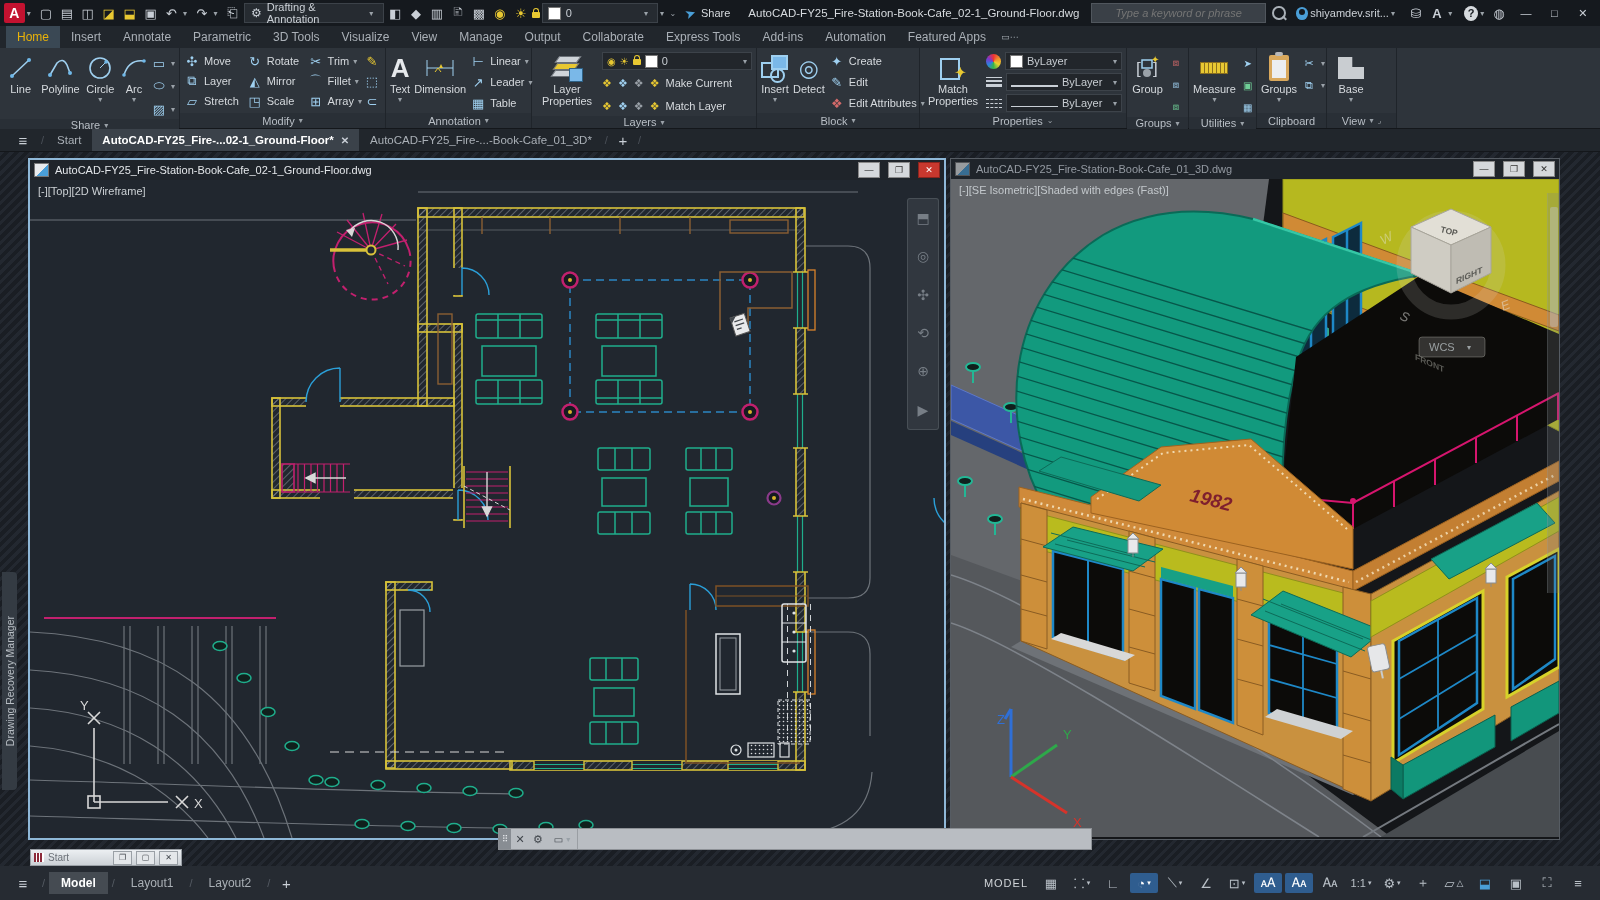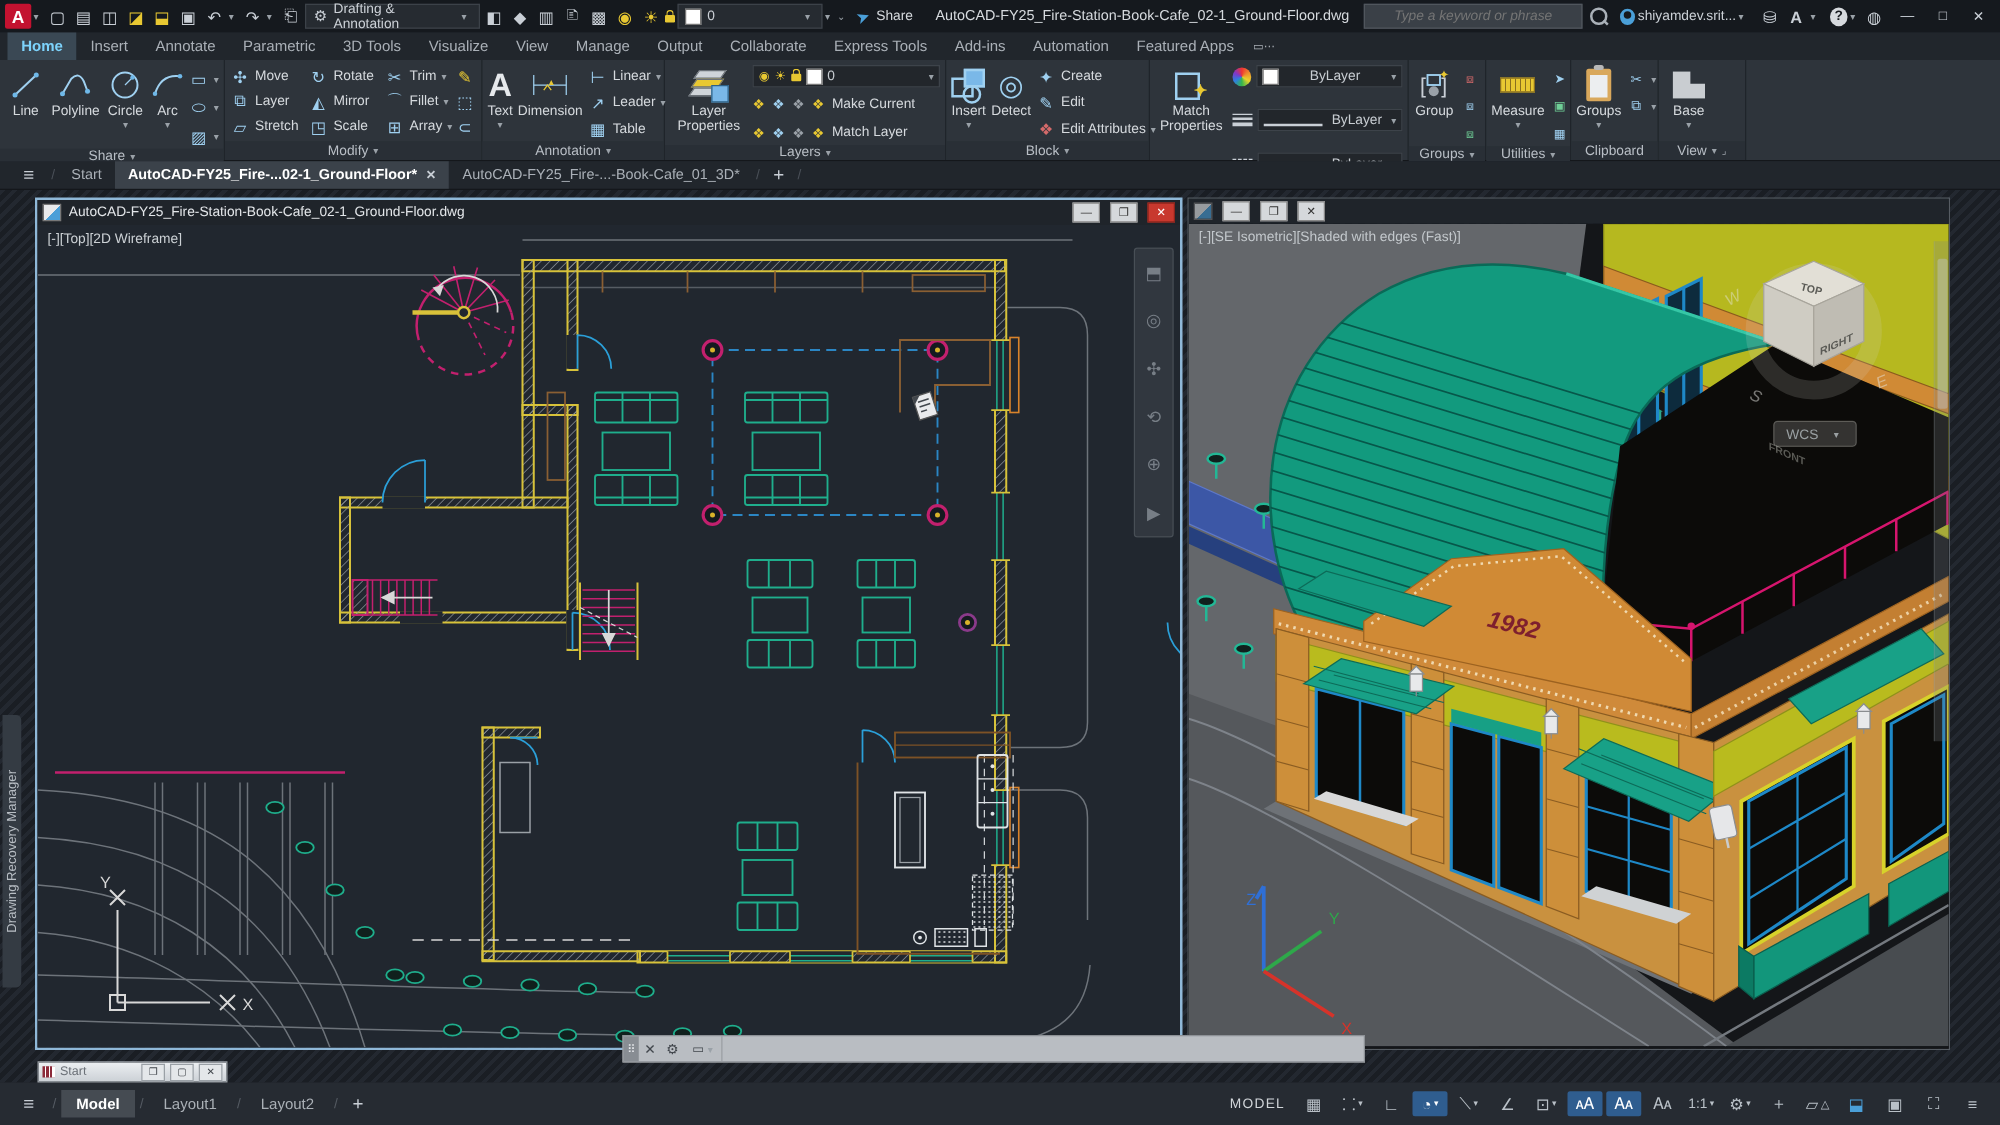--- a/index.html
+++ b/index.html
@@ -28,21 +28,21 @@
   .sglass{width:10px;height:10px;border:2px solid #aab1b8;border-radius:50%;position:relative;margin-left:4px;}
   .sglass:after{content:"";position:absolute;width:5px;height:2px;background:#aab1b8;transform:rotate(45deg);left:8px;top:9px;}
   .userico{width:13px;height:13px;border-radius:50%;background:#4a9fd8;position:relative;}
   .userico:after{content:"";position:absolute;left:3.5px;top:2px;width:6px;height:6px;border-radius:50%;background:#15191e;}
   .helpico{width:15px;height:15px;border-radius:50%;background:#d6dade;color:#15191e;font-weight:bold;font-size:11px;}
   .winctl{width:28px;height:20px;color:#c9cfd6;font-size:11px;}
 
   
   #ribbontabs{left:0;top:26px;width:1600px;height:22px;background:#21262c;display:flex;align-items:stretch;padding-left:6px;box-sizing:border-box;}
   .rtab{padding:0 11px;display:flex;align-items:center;color:#aab0b7;font-size:12px;}
-  .rtab.active{background:#3a4854;color:#7dd3fc;font-weight:bold;}
+  .rtab.active{background:#3a4854;color:#eab308;}
   .rtab-more{width:26px;display:flex;align-items:center;justify-content:center;color:#aab0b7;font-size:9px;}
 
   
   #ribbon{left:0;top:48px;width:1600px;height:81px;background:#2e343b;border-bottom:1px solid #14171b;display:flex;box-sizing:border-box;}
   .panel{display:flex;flex-direction:column;border-right:1px solid #1f242a;box-sizing:border-box;}
   .pbody{flex:1;display:flex;align-items:flex-start;padding:3px 4px 0 4px;gap:4px;}
   .ptitle{height:15px;display:flex;align-items:center;justify-content:center;gap:4px;color:#b9bfc6;font-size:11px;background:#292f36;}
   .rbig{display:flex;flex-direction:column;align-items:center;width:54px;padding-top:2px;}
   .rbig .g{height:30px;display:flex;align-items:center;justify-content:center;font-size:23px;color:#9fd0f0;}
   .rbig .lbl{font-size:11px;color:#d6dade;text-align:center;line-height:12px;}
@@ -478,21 +478,21 @@
     <div class="pbody">
       <div class="rbig" style="width:58px">
         <span class="g">
             <span class="mpico">
               <i></i>
               <b>✦</b>
             </span>
           </span>
         <span class="lbl">Match Properties</span>
       </div>
-      <div class="col" style="flex:1;gap:17px;padding-top:1px;text-align:center;">
+      <div class="col" style="flex:1;gap:3px;padding-top:1px;">
         <div class="row" style="gap:4px;">
           <span class="wheel"></span>
           <div class="combo" style="flex:1">
             <span class="layerchip"></span>
             <span style="flex:1">ByLayer</span>
             <span class="dd">▾</span>
           </div>
         </div>
         <div class="row" style="gap:4px;">
           <span class="lwico">
@@ -922,20 +922,21 @@
         <span>⟲</span>
         <span>⊕</span>
         <span>▶</span>
       </div>
     </div>
   </div>
 
   <div class="dwin" id="win-right">
     <div class="wtitle">
       <span class="ticon" style="opacity:.6"></span>
+      <span class="ttext">AutoCAD-FY25_Fire-Station-Book-Cafe_01_3D.dwg</span>
       <span class="wbtn">—</span>
       <span class="wbtn">❐</span>
       <span class="wbtn">✕</span>
     </div>
     <div class="canvas" id="canvas-right">
       <div class="vplabel">[-][SE Isometric][Shaded with edges (Fast)]</div>
 
       <svg width="608" height="658" viewBox="0 0 608 658">
         <defs>
           <clipPath id="barrelclip">

